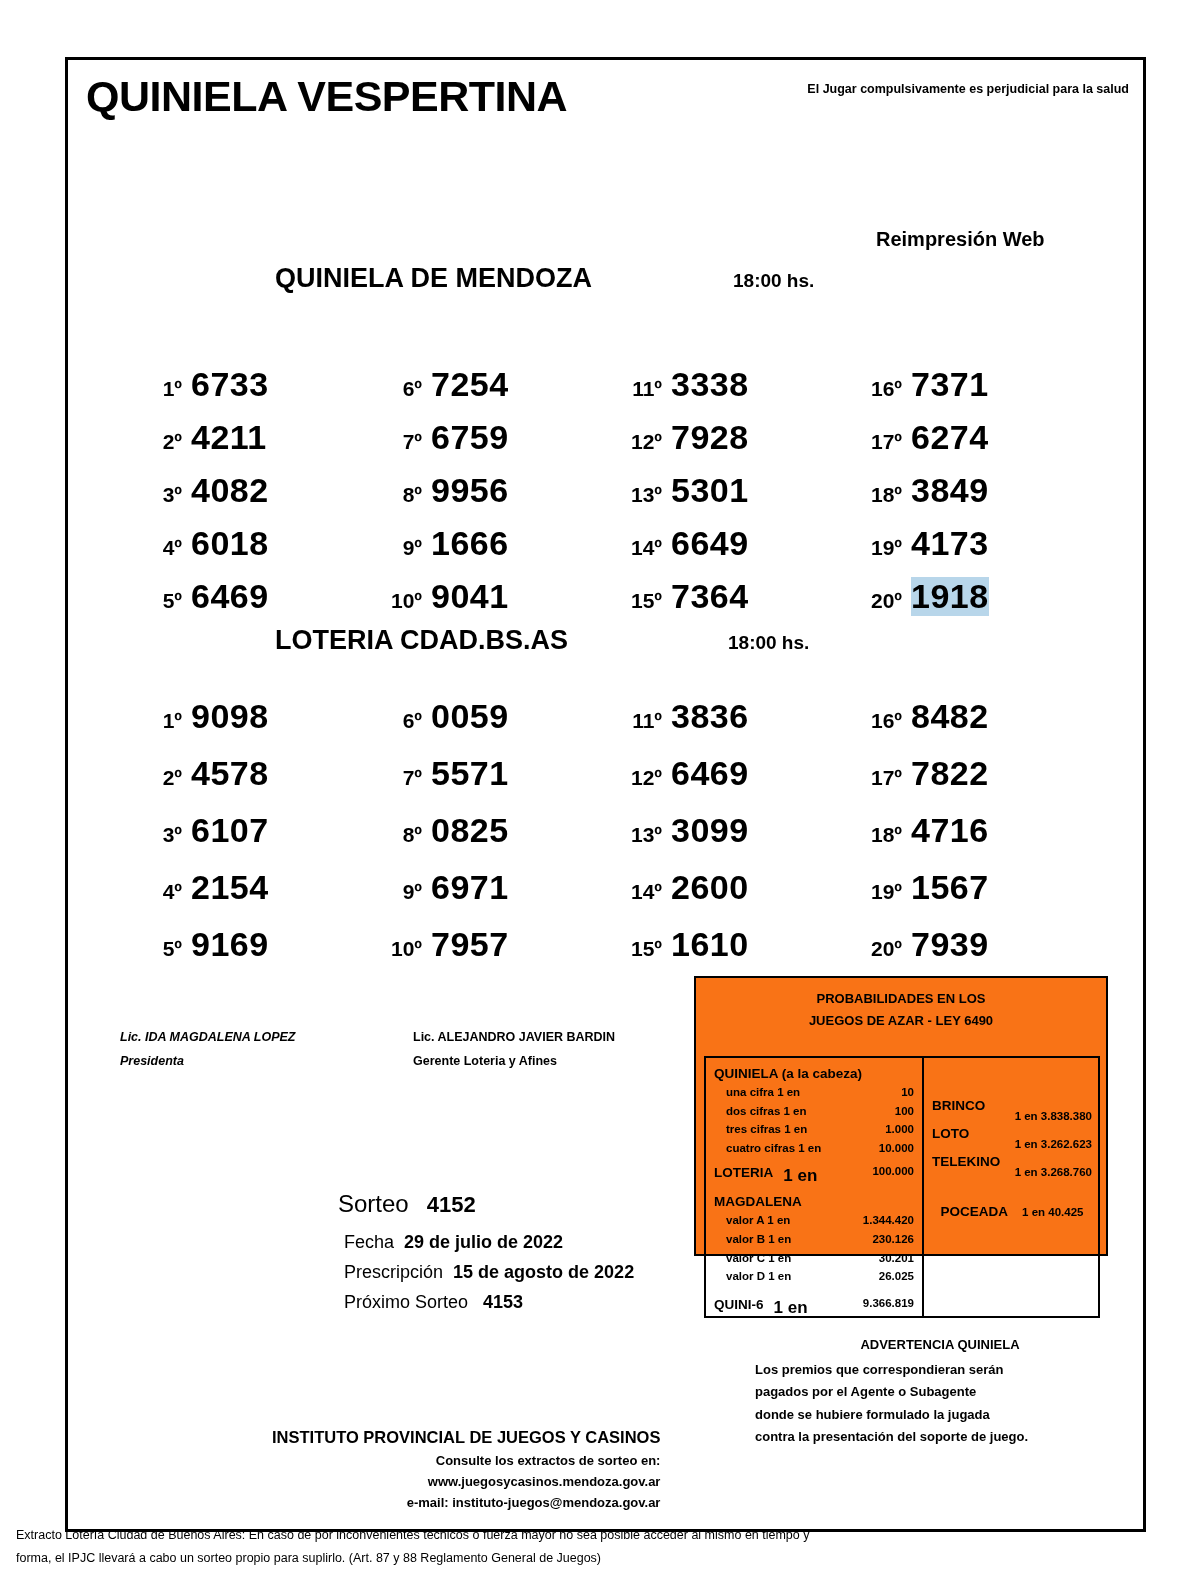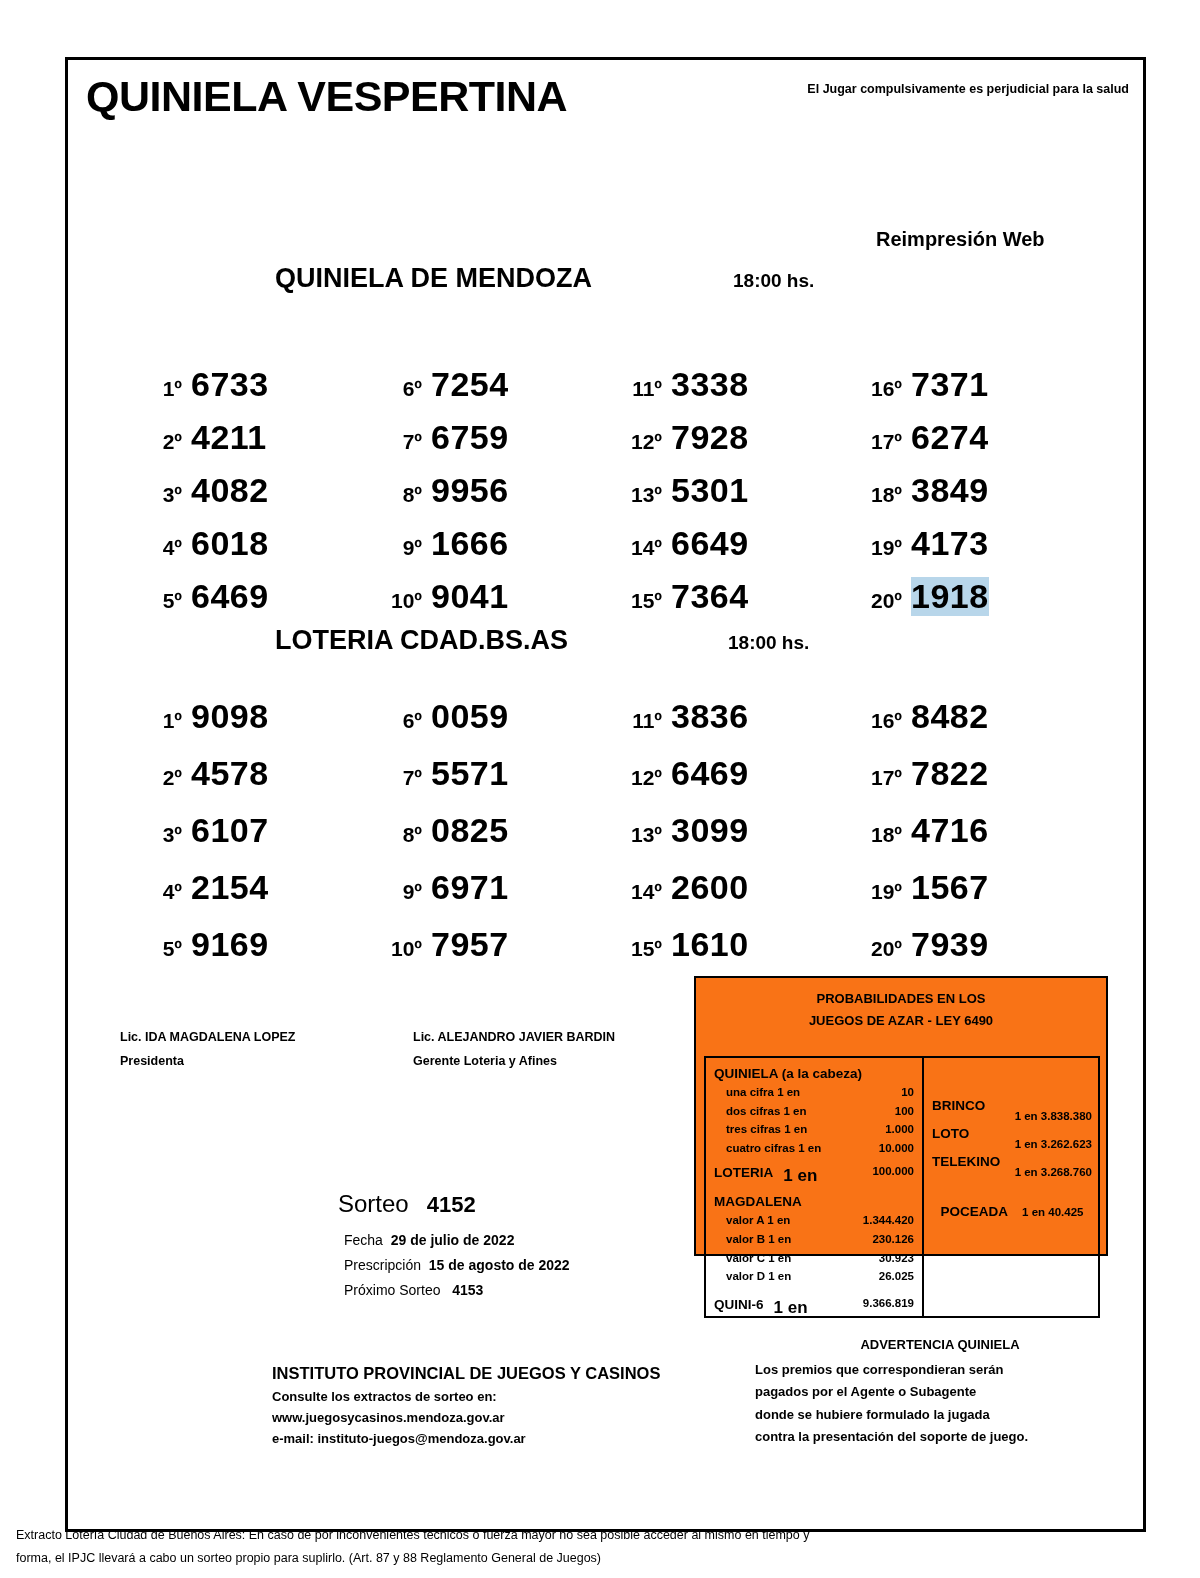--- a/index.html
+++ b/index.html
@@ -131,21 +131,21 @@
     font-size: 24px;
     font-weight: normal;
   }
   .sorteo-num {
     font-size: 22px;
     font-weight: bold;
     margin-left: 18px;
     margin-top: 12px;
   }
   .sorteo-sub {
-    font-size: 14px;
+    font-size: 18px;
     font-weight: normal;
     margin-top: 9px;
     white-space: nowrap;
   }
   .sorteo-sub b { font-weight: bold; }
 
   
   .prob-box {
     position: absolute;
     left: 694px;
@@ -256,21 +256,22 @@
     font-size: 13px;
     font-weight: bold;
     line-height: 1.72;
     white-space: nowrap;
   }
 
   
   .institute {
     position: absolute;
     left: 272px;
-    top: 1364px;
+    top: 1428px;
+    text-align: right;
   }
   .inst-title {
     font-size: 16.5px;
     font-weight: bold;
     white-space: nowrap;
     margin-bottom: 3px;
   }
   .inst-line {
     font-size: 13px;
     font-weight: bold;
@@ -469,21 +470,21 @@
         <div class="numcell">
           <span class="pos">15º</span>
           <span class="val">1610</span>
         </div>
         <div class="numcell">
           <span class="pos">20º</span>
           <span class="val">7939</span>
         </div>
       </div>
 
-    <div class="sig" style="left:52px; top:965px;">
+    <div class="sig" style="left:52px; top:965px;font-style:italic;">
       <div>Lic. IDA MAGDALENA LOPEZ</div>
       <div>Presidenta</div>
     </div>
     <div class="sig" style="left:345px; top:965px;">
       <div>Lic. ALEJANDRO JAVIER BARDIN</div>
       <div>Gerente Loteria y Afines</div>
     </div>
 
     <div class="sorteo-block" style="left:270px; top:1120px;">
       <div class="sorteo-line">
@@ -545,21 +546,21 @@
             <div class="prob-row">
               <span class="pr-label">valor A 1 en</span>
               <span class="pr-value">1.344.420</span>
             </div>
             <div class="prob-row">
               <span class="pr-label">valor B 1 en</span>
               <span class="pr-value">230.126</span>
             </div>
             <div class="prob-row">
               <span class="pr-label">valor C 1 en</span>
-              <span class="pr-value">30.923</span>
+              <span class="pr-value">30.201</span>
             </div>
             <div class="prob-row">
               <span class="pr-label">valor D 1 en</span>
               <span class="pr-value">26.025</span>
             </div>
           </div>
 
         <div class="prob-row-flat" style="margin-top:8px;">
           <span class="pr-label">QUINI-6</span>
           <span class="pr-mid">1 en</span>

